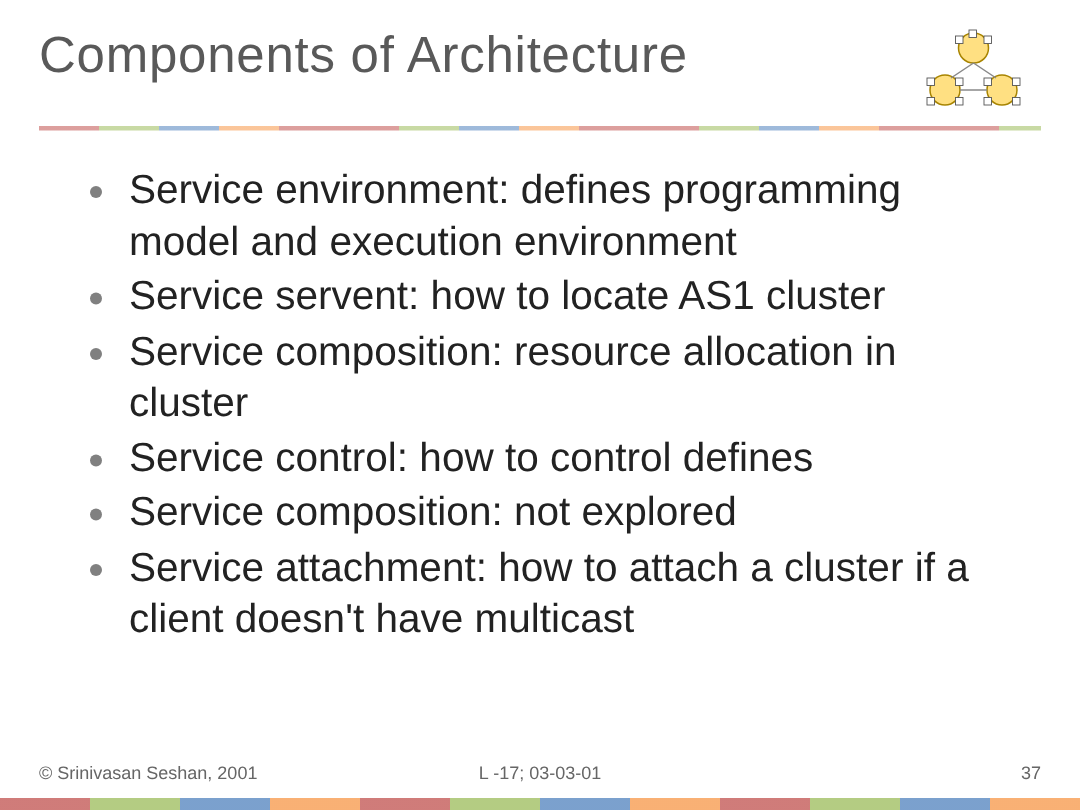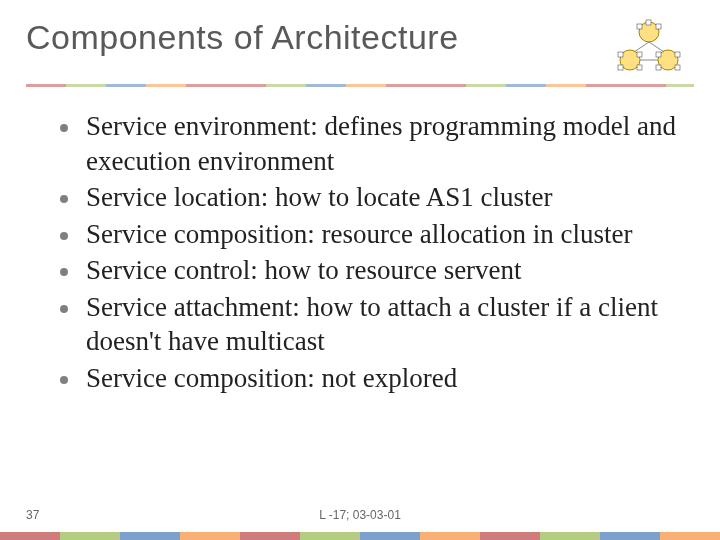--- a/index.html
+++ b/index.html
@@ -4,21 +4,21 @@
 <style>
   * { margin: 0; padding: 0; box-sizing: border-box; }
   html, body { width: 720px; height: 540px; font-family: Arial, Helvetica, sans-serif; background: #fff; color: #333; }
   .slide { position: relative; width: 720px; height: 540px; }
   .title-row { display: flex; align-items: flex-start; justify-content: space-between; padding: 18px 26px 0 26px; gap: 28px; }
   .title { font-size: 34px; color: #595959; font-weight: 400; letter-spacing: 0.5px; }
   .title-underline { margin: 6px 26px 0 26px; height: 3px; background: repeating-linear-gradient(90deg,#c0504d 0 40px,#9bbb59 40px 80px,#4f81bd 80px 120px,#f79646 120px 160px,#c0504d 160px 200px); opacity: 0.55; }
   .logo { width: 90px; height: 60px; position: relative; }
   .logo svg { width: 100%; height: 100%; }
   .body { padding: 22px 40px 0 60px; }
-  ul.bullets { list-style: none; font-family: Liberation Serif, serif; }
+  ul.bullets { list-style: none; }
   ul.bullets li { display: flex; align-items: flex-start; margin-bottom: 2px; }
   ul.bullets li .dot { width: 8px; height: 8px; flex: 0 0 8px; margin-top: 15px; margin-right: 18px; border-radius: 50%; background: #808080; }
   ul.bullets li .txt { font-size: 27px; line-height: 1.28; color: #222; }
   .footer { position: absolute; bottom: 18px; left: 0; right: 0; display: flex; align-items: center; justify-content: space-between; padding: 0 26px; font-size: 12px; color: #666; }
   .footer-center { position: absolute; left: 50%; transform: translateX(-50%); }
   .footer-bar { position: absolute; bottom: 0; left: 0; right: 0; height: 8px; background: repeating-linear-gradient(90deg,#c0504d 0 60px,#9bbb59 60px 120px,#4f81bd 120px 180px,#f79646 180px 240px); opacity: 0.75; }
 </style>
 </head>
 <body>
 
@@ -57,39 +57,40 @@
   <div class="title-underline"></div>
 
   <div class="body">
     <ul class="bullets">
       <li>
           <span class="dot"></span>
           <span class="txt">Service environment: defines programming model and execution environment</span>
         </li>
       <li>
           <span class="dot"></span>
-          <span class="txt">Service location: how to locate AS1 cluster</span>
+          <span class="txt">Service servent: how to locate AS1 cluster</span>
         </li>
       <li>
           <span class="dot"></span>
           <span class="txt">Service composition: resource allocation in cluster</span>
         </li>
       <li>
           <span class="dot"></span>
-          <span class="txt">Service control: how to resource servent</span>
+          <span class="txt">Service control: how to control defines</span>
+        </li>
+      <li>
+          <span class="dot"></span>
+          <span class="txt">Service composition: not explored</span>
         </li>
       <li>
           <span class="dot"></span>
           <span class="txt">Service attachment: how to attach a cluster if a client doesn't have multicast</span>
         </li>
-      <li>
-          <span class="dot"></span>
-          <span class="txt">Service composition: not explored</span>
-        </li>
     </ul>
   </div>
 
   <div class="footer">
+    <span>© Srinivasan Seshan, 2001</span>
     <span class="footer-center">L -17; 03-03-01</span>
     <span>37</span>
   </div>
   <div class="footer-bar"></div>
 </div>
 
 </body></html>

